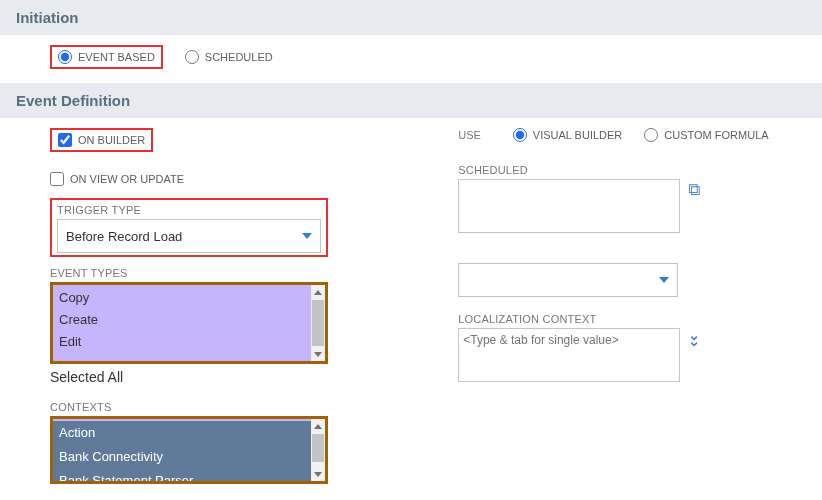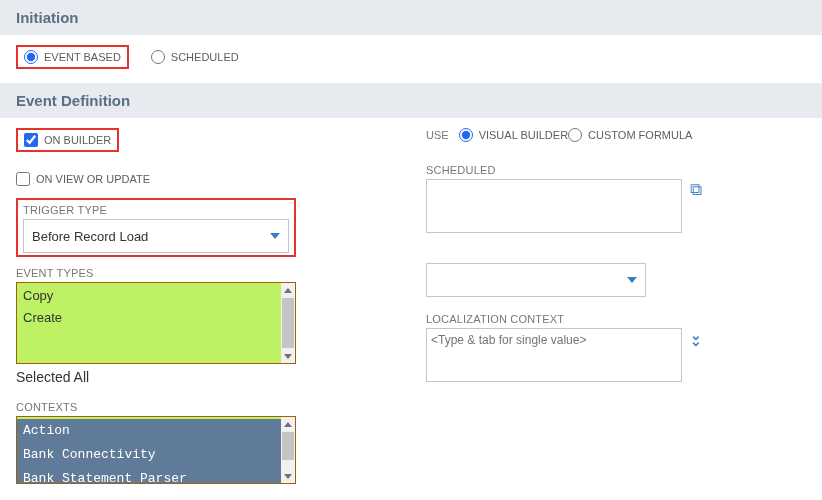--- a/index.html
+++ b/index.html
@@ -13,20 +13,21 @@
   }
   .section-header {
     background: #e7ebef;
     padding: 9px 16px;
     color: #596f82;
     font-size: 15px;
     font-weight: 600;
   }
   .section-body {
     padding: 10px 16px 14px 16px;
+    margin-left: 34px;
   }
   .red-box {
     border: 2px solid #e5322f;
     display: inline-block;
     padding: 3px 6px;
   }
   .radio-row, .check-row {
     display: flex;
     align-items: center;
     gap: 22px;
@@ -69,24 +70,24 @@
     background: #fff;
     cursor: pointer;
   }
   .select-caret {
     width: 0; height: 0;
     border-left: 5px solid transparent;
     border-right: 5px solid transparent;
     border-top: 6px solid #3b7fbe;
   }
   .listbox {
-    border: 1px solid #a16207;
+    border: 3px solid #a16207;
     height: 80px;
     position: relative;
-    background: #bef264;
+    background: #c4b5fd;
     padding-left: 14px;
   }
   .list-inner {
     position: absolute;
     left: 0; right: 14px; top: 0; bottom: 0;
     overflow: hidden;
     padding: 2px 6px;
   }
   .list-item {
     font-size: 13px;
@@ -135,30 +136,31 @@
     border-top: 5px solid #707070;
   }
   .helper-text {
     font-size: 14px;
     color: #333;
     margin-top: 5px;
   }
   .use-row {
     display: flex;
     align-items: center;
+    gap: 22px;
     margin-bottom: 22px;
   }
   .use-label {
     font-size: 11px;
     color: #777;
     margin-right: 10px;
   }
   .textarea-box {
     border: 1px solid #c5c5c5;
-    width: 256px;
+    width: 222px;
     height: 54px;
     position: relative;
     background: #fff;
     resize: none;
     font-family: inherit;
     font-size: 12px;
     padding: 4px;
     color: #999;
   }
   .cond-row { display: flex; gap: 8px; align-items: flex-start; }
@@ -229,37 +231,38 @@
           <span class="select-caret"></span>
         </div>
       </div>
 
       <div class="group mt10">
         <div class="field-label">EVENT TYPES</div>
         <div class="listbox" style="height:82px;">
           <div class="list-inner">
             <div class="list-item">Copy</div>
             <div class="list-item">Create</div>
+            <div class="list-item">Edit</div>
           </div>
           <div class="scrollbar">
             <div class="sb-arrow">
                 <span class="tri-up"></span>
               </div>
             <div class="sb-thumb"></div>
             <div class="sb-arrow">
                 <span class="tri-down"></span>
               </div>
           </div>
         </div>
         <div class="helper-text">Selected All</div>
       </div>
 
       <div class="group">
         <div class="field-label">CONTEXTS</div>
-        <div class="listbox" style="height:68px;font-family:Liberation Mono, monospace;">
+        <div class="listbox" style="height:68px;">
           <div class="list-inner selected">
             <div class="list-item">Action</div>
             <div class="list-item">Bank Connectivity</div>
             <div class="list-item">Bank Statement Parser</div>
           </div>
           <div class="scrollbar">
             <div class="sb-arrow">
                 <span class="tri-up"></span>
               </div>
             <div class="sb-thumb" style="flex:0 0 28px;"></div>

